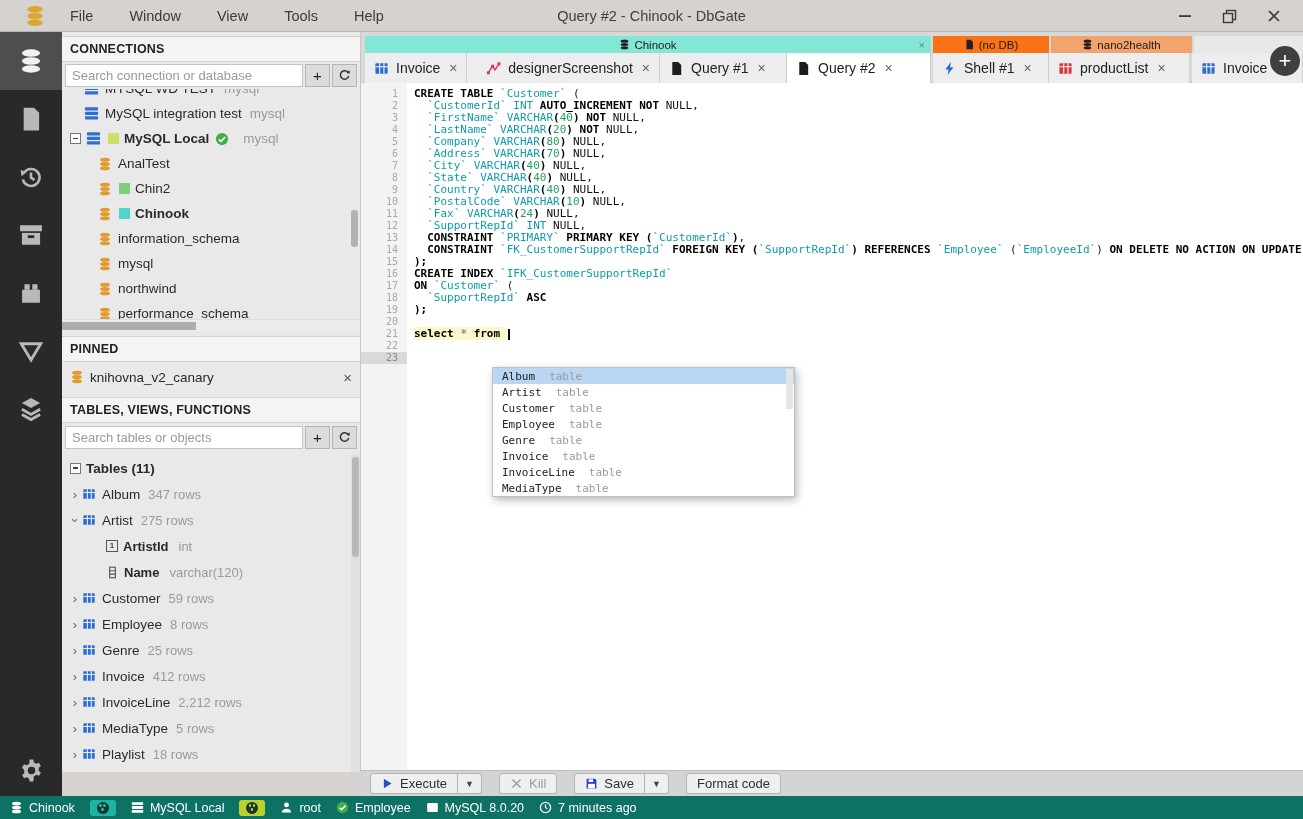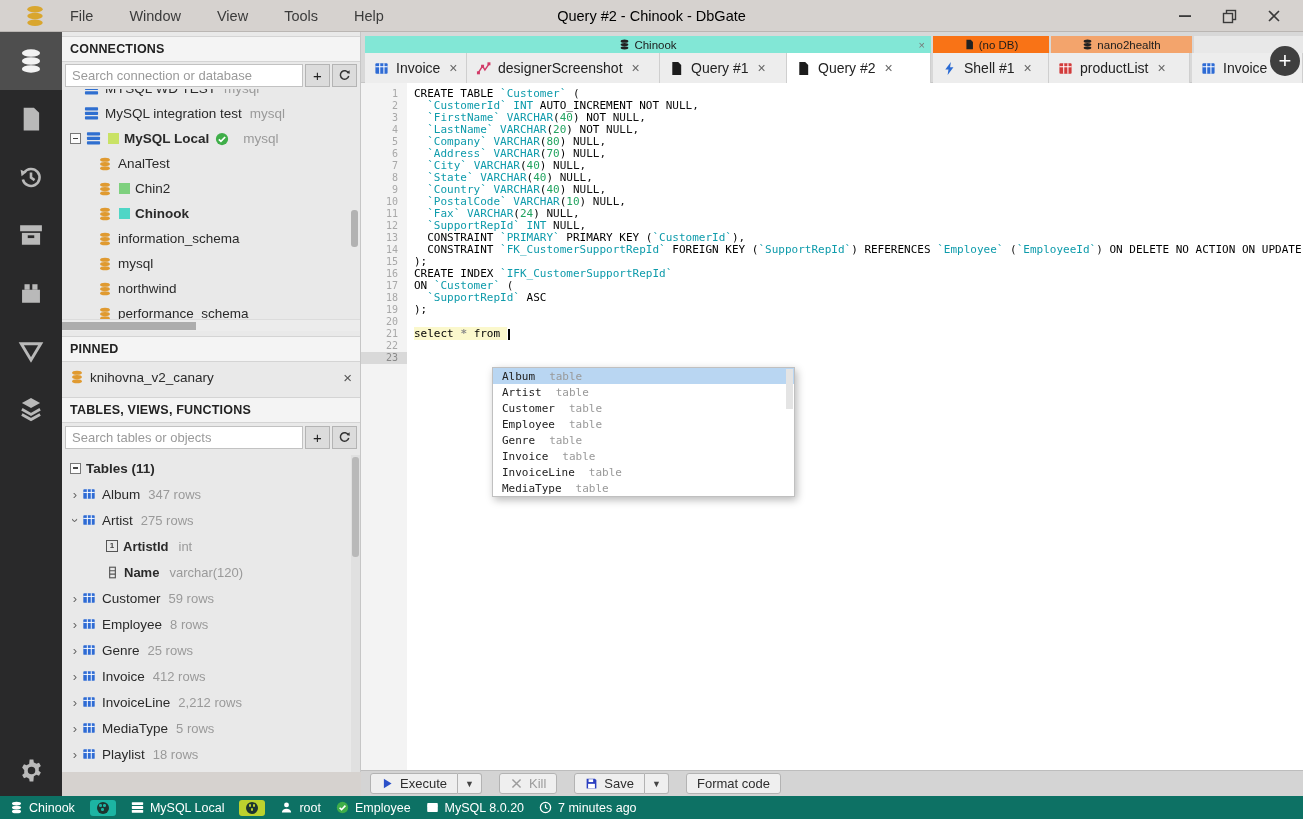--- a/index.html
+++ b/index.html
@@ -5,21 +5,21 @@
   * { box-sizing: border-box; margin: 0; padding: 0; }
   html,body { width:1303px; height:819px; }
   body { font-family:"Liberation Sans", sans-serif; background:#d6d2cf; overflow:hidden; -webkit-user-select:none; user-select:none; }
   .app { position:relative; width:1303px; height:819px; overflow:hidden; }
 
   
   .titlebar { position:absolute; left:0; top:0; width:1303px; height:32px; background:#d6d2cf; border-bottom:1px solid #bab6b3; display:flex; align-items:center; }
   .appicon { margin-left:24px; display:flex; }
   .menus { display:flex; margin-left:24px; gap:36px; }
   .menu-item { font-size:14.5px; color:#3b3b3b; cursor:default; }
-  .wtitle { position:absolute; left:0; right:0; text-align:center; font-size:14.5px; color:#000000; pointer-events:none; }
+  .wtitle { position:absolute; left:0; right:0; text-align:center; font-size:14.5px; color:#404040; pointer-events:none; }
   .wctrls { position:absolute; right:22px; top:0; height:32px; display:flex; align-items:center; gap:30px; }
   .wc { color:#3a3a3a; font-size:17px; line-height:1; display:flex; align-items:center; }
 
   
   .rail { position:absolute; left:0; top:32px; width:62px; height:764px; background:#29292a; display:flex; flex-direction:column; align-items:center; }
   .rail-item { width:62px; height:58px; display:flex; align-items:center; justify-content:center; }
   .rail-item.active { background:#4e4e4e; }
   .rail-spacer { flex:1; }
 
   
@@ -65,21 +65,21 @@
   .newtab { position:absolute; right:3px; top:14px; width:30px; height:30px; border-radius:50%; background:#3f3f3f; color:#fff; border:none; font-size:22px; line-height:28px; text-align:center; z-index:6; }
 
   
   .editor { position:absolute; left:0; top:51px; right:0; bottom:26px; background:#fff; overflow:hidden; }
   .gutter { position:absolute; left:0; top:0; width:46px; bottom:0; background:#f3f3f3; }
   .gutter .ln { height:12px; line-height:12px; font-family:"DejaVu Sans Mono",monospace; font-size:10px; color:#a8a8a8; text-align:right; padding-right:9px; }
   .gutter .ln.cur { background:#d9d9d9; color:#8a8a8a; }
   .gutter-pad, .code-pad { height:5px; }
   .code { position:absolute; left:46px; top:0; right:0; bottom:0; }
   .cl { height:12px; line-height:12px; font-family:"DejaVu Sans Mono",monospace; font-size:11px; color:#111; white-space:pre; padding-left:7px; }
-  .cl .k { font-weight:normal; color:#000; }
+  .cl .k { font-weight:bold; color:#000; }
   .cl .t { color:#0e9bab; }
   .cl .g { color:#21a35f; }
   .cl .s { color:#8a8a8a; font-weight:bold; }
   .cl .hl { background:#fbf8cc; }
   .caret { display:inline-block; width:2px; height:11px; background:#000; vertical-align:middle; margin-left:1px; }
 
   
   .autocomplete { position:absolute; left:492px; top:367px; width:303px; background:#fff; border:1px solid #c0c0c0; box-shadow:2px 3px 8px rgba(0,0,0,.28); z-index:8; }
   .ac-row { height:16px; display:flex; align-items:center; font-family:"DejaVu Sans Mono",monospace; font-size:11px; color:#222; padding-left:9px; }
   .ac-row .kind { color:#999; margin-left:14px; }
@@ -595,21 +595,21 @@
         <div class="tab" style="width: 102px;">
           <span style="display:inline-flex;flex:none">
             <svg width="15" height="15" viewBox="0 0 16 16">
               <rect x="1.5" y="2.5" width="13" height="11" rx="1" fill="#2e6bd4"></rect>
               <path stroke="#fff" stroke-width="1.1" fill="none" d="M1.5 6.2h13M6.1 2.5v11M10.6 2.5v11"></path>
             </svg>
           </span>
   <span style="white-space:nowrap">Invoice</span>
   <span class="tx">×</span>
         </div>
-        <div class="tab" style="width: 193px;">
+        <div class="tab" style="width: 193px; justify-content: flex-end;">
           <span style="display:inline-flex;flex:none">
             <svg width="15" height="15" viewBox="0 0 16 16">
               <path fill="none" stroke="#d23b68" stroke-width="1.5" d="M2.5 12.5L7 5.5l2.5 4L14 3"></path>
               <g fill="#d23b68">
                 <rect x="1" y="11" width="3.2" height="3.2"></rect>
                 <rect x="5.4" y="4" width="3.2" height="3.2"></rect>
                 <rect x="12.2" y="1.4" width="3.2" height="3.2"></rect>
               </g>
             </svg>
           </span>

